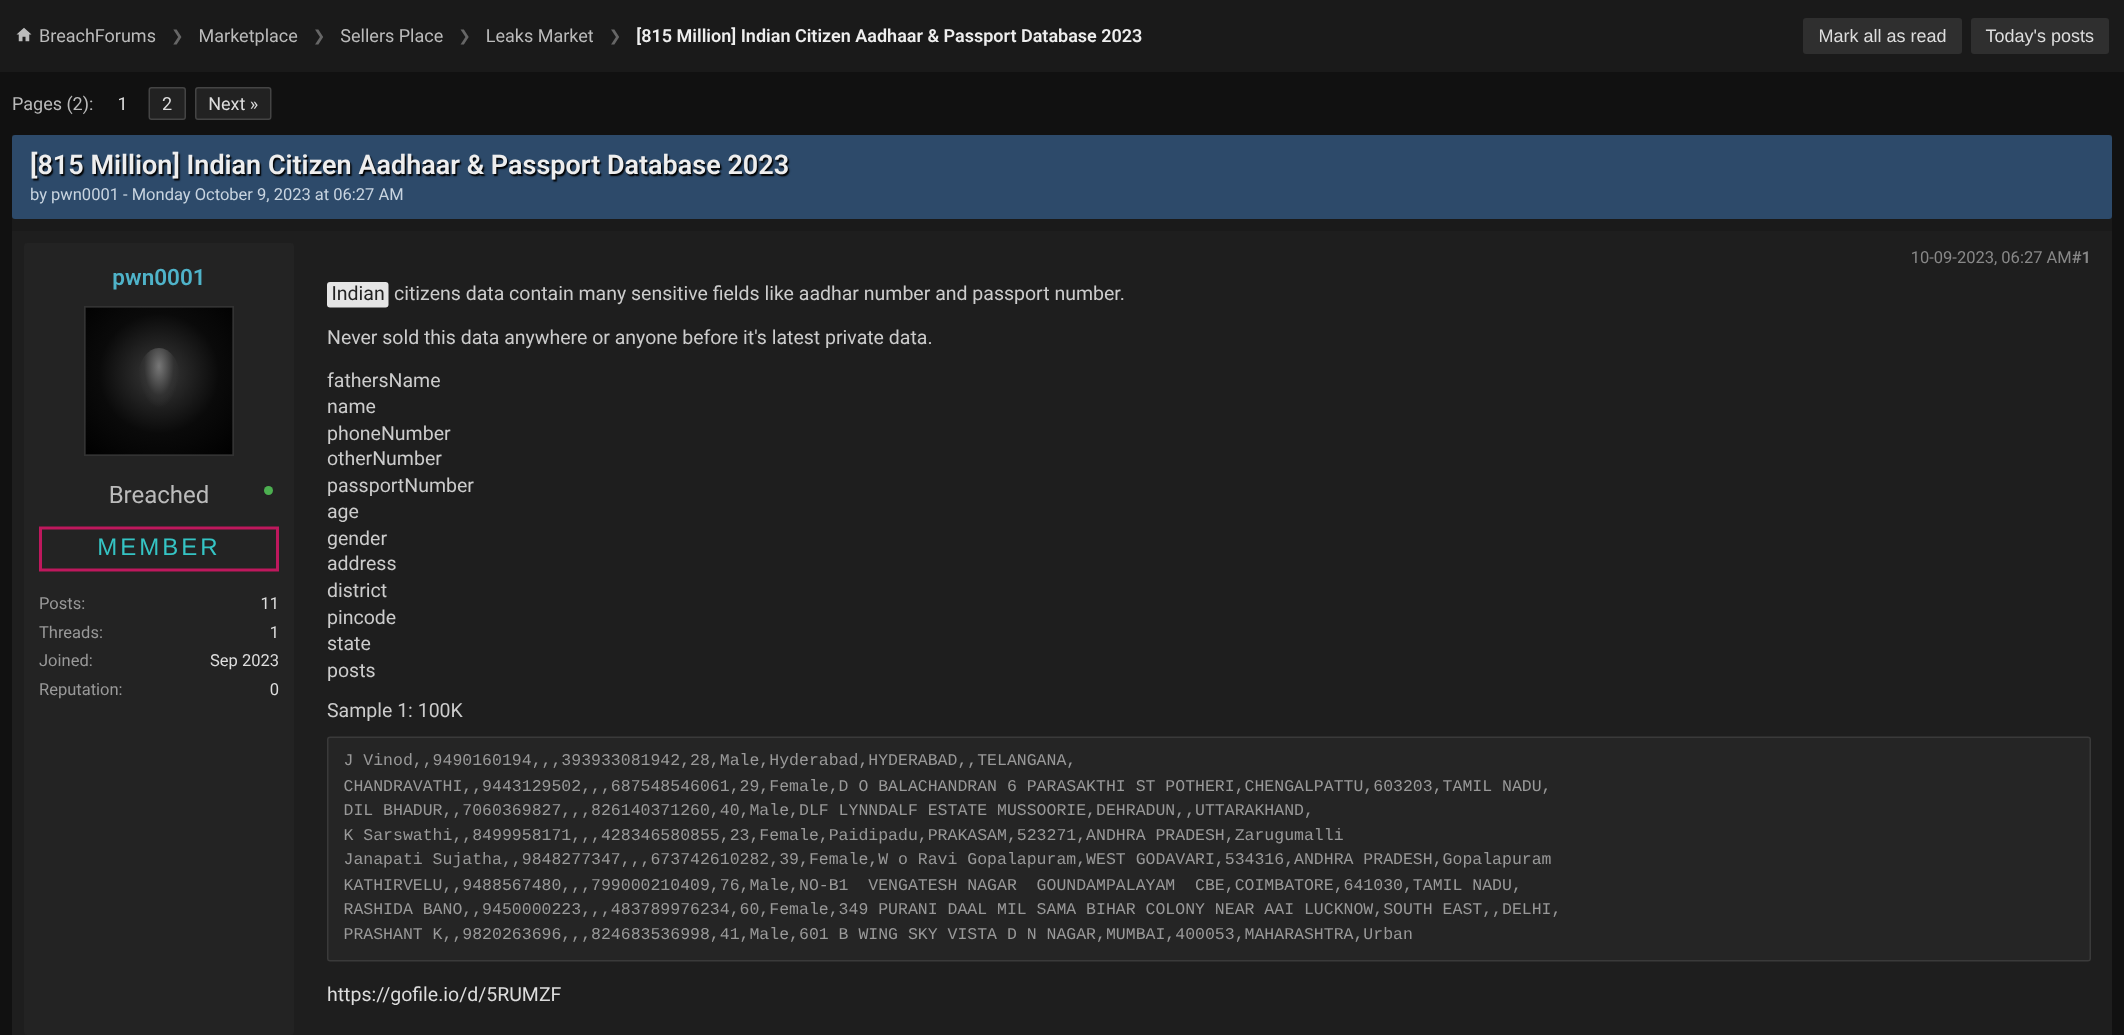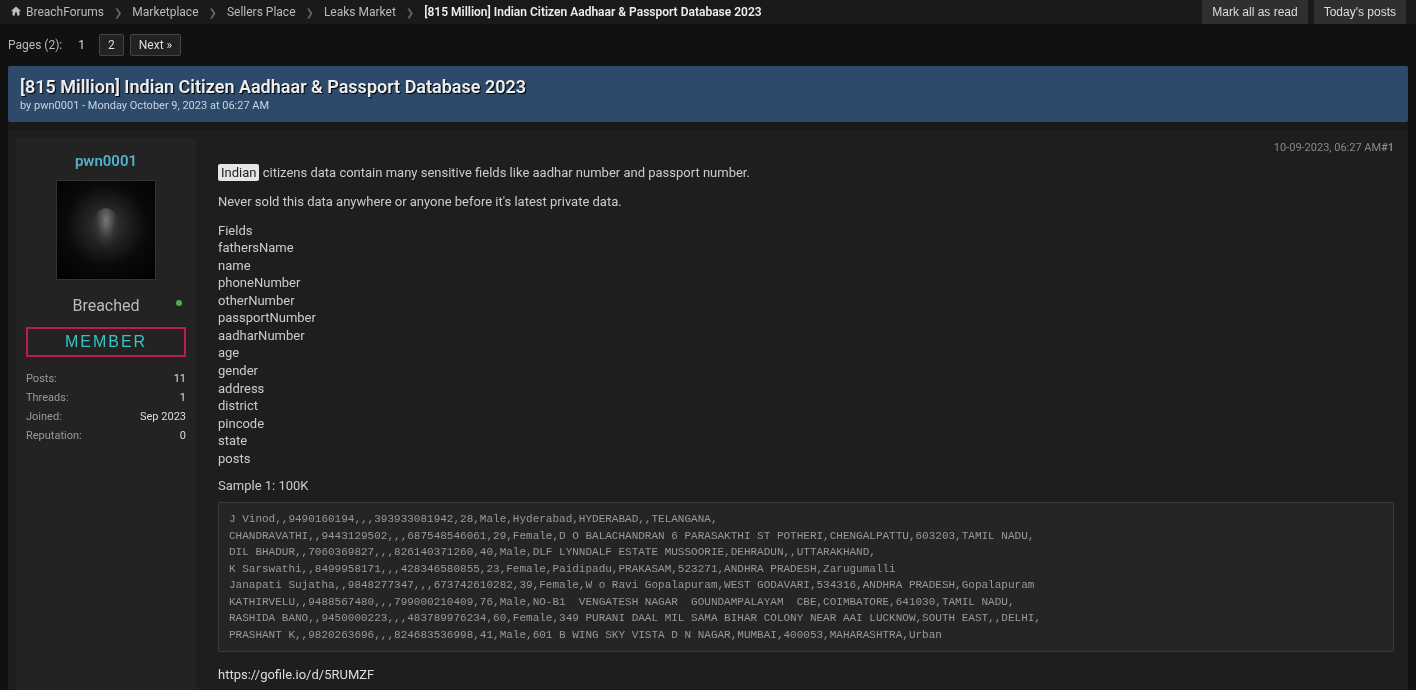--- a/index.html
+++ b/index.html
@@ -10,21 +10,21 @@
   font-size: 13px;
   width: 1416px;
 }
 .wrapper { background: #1a1a1a; margin: 0 8px; }
 
 
 .topbar {
   display: flex;
   align-items: center;
   justify-content: space-between;
-  padding: 0 10px;
+  padding: 12px 10px;
   background: #1a1a1a;
 }
 .breadcrumb {
   display: flex;
   align-items: center;
   gap: 10px;
   font-size: 12px;
   color: #bbb;
 }
 .breadcrumb a { color: #bbb; text-decoration: none; }
@@ -269,27 +269,25 @@
       <div class="post-meta">
         <span>10-09-2023, 06:27 AM</span>
         <span class="post-num">#1</span>
       </div>
 
       <p><span class="highlight">Indian</span><span> citizens data contain many sensitive fields like aadhar number and passport number.</span></p>
 
       <p class="para">Never sold this data anywhere or anyone before it's latest private data.</p>
 
       <div class="fieldlist para">
-        <div>Fields</div>
         <div>fathersName</div>
         <div>name</div>
         <div>phoneNumber</div>
         <div>otherNumber</div>
         <div>passportNumber</div>
-        <div>aadharNumber</div>
         <div>age</div>
         <div>gender</div>
         <div>address</div>
         <div>district</div>
         <div>pincode</div>
         <div>state</div>
         <div>posts</div>
       </div>
 
       <p>Sample 1: 100K</p>

